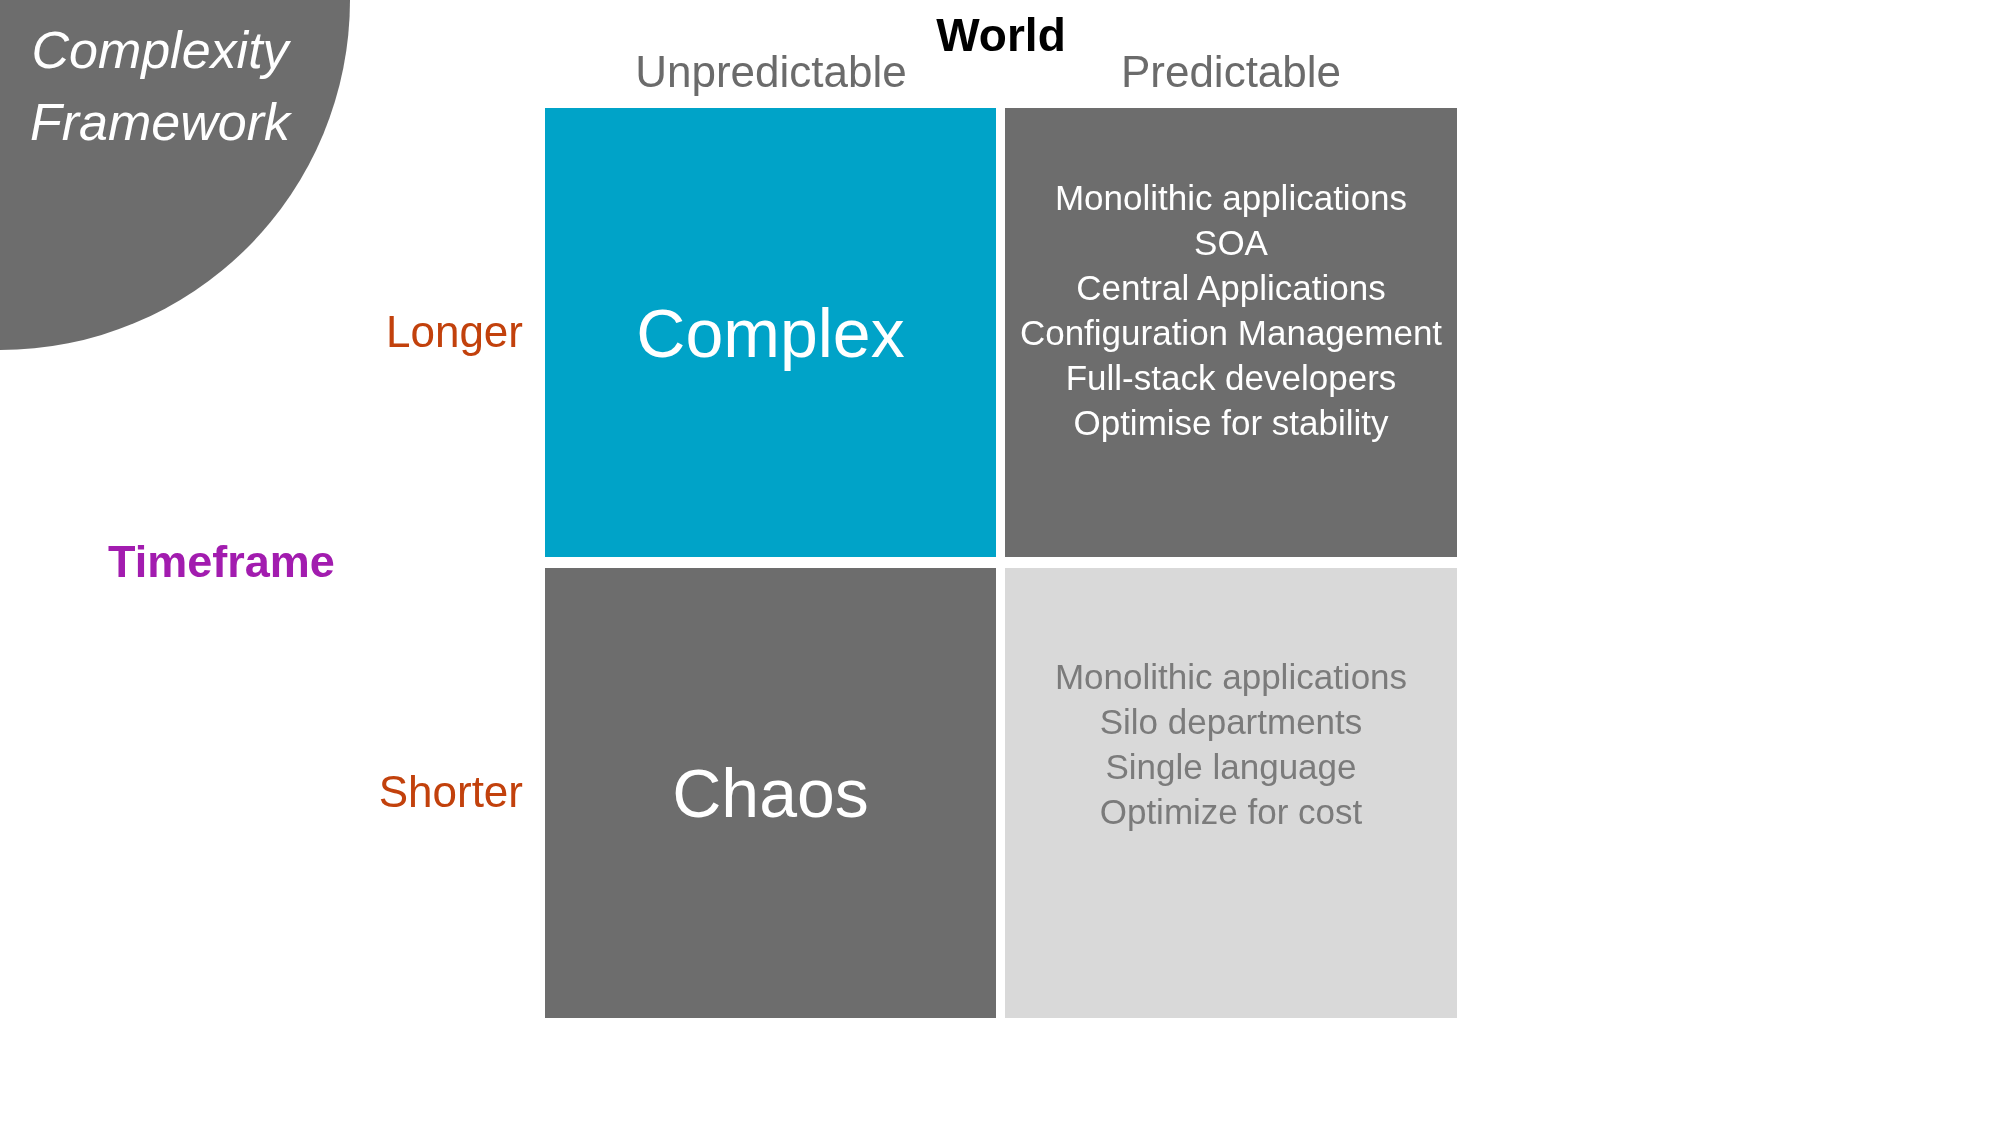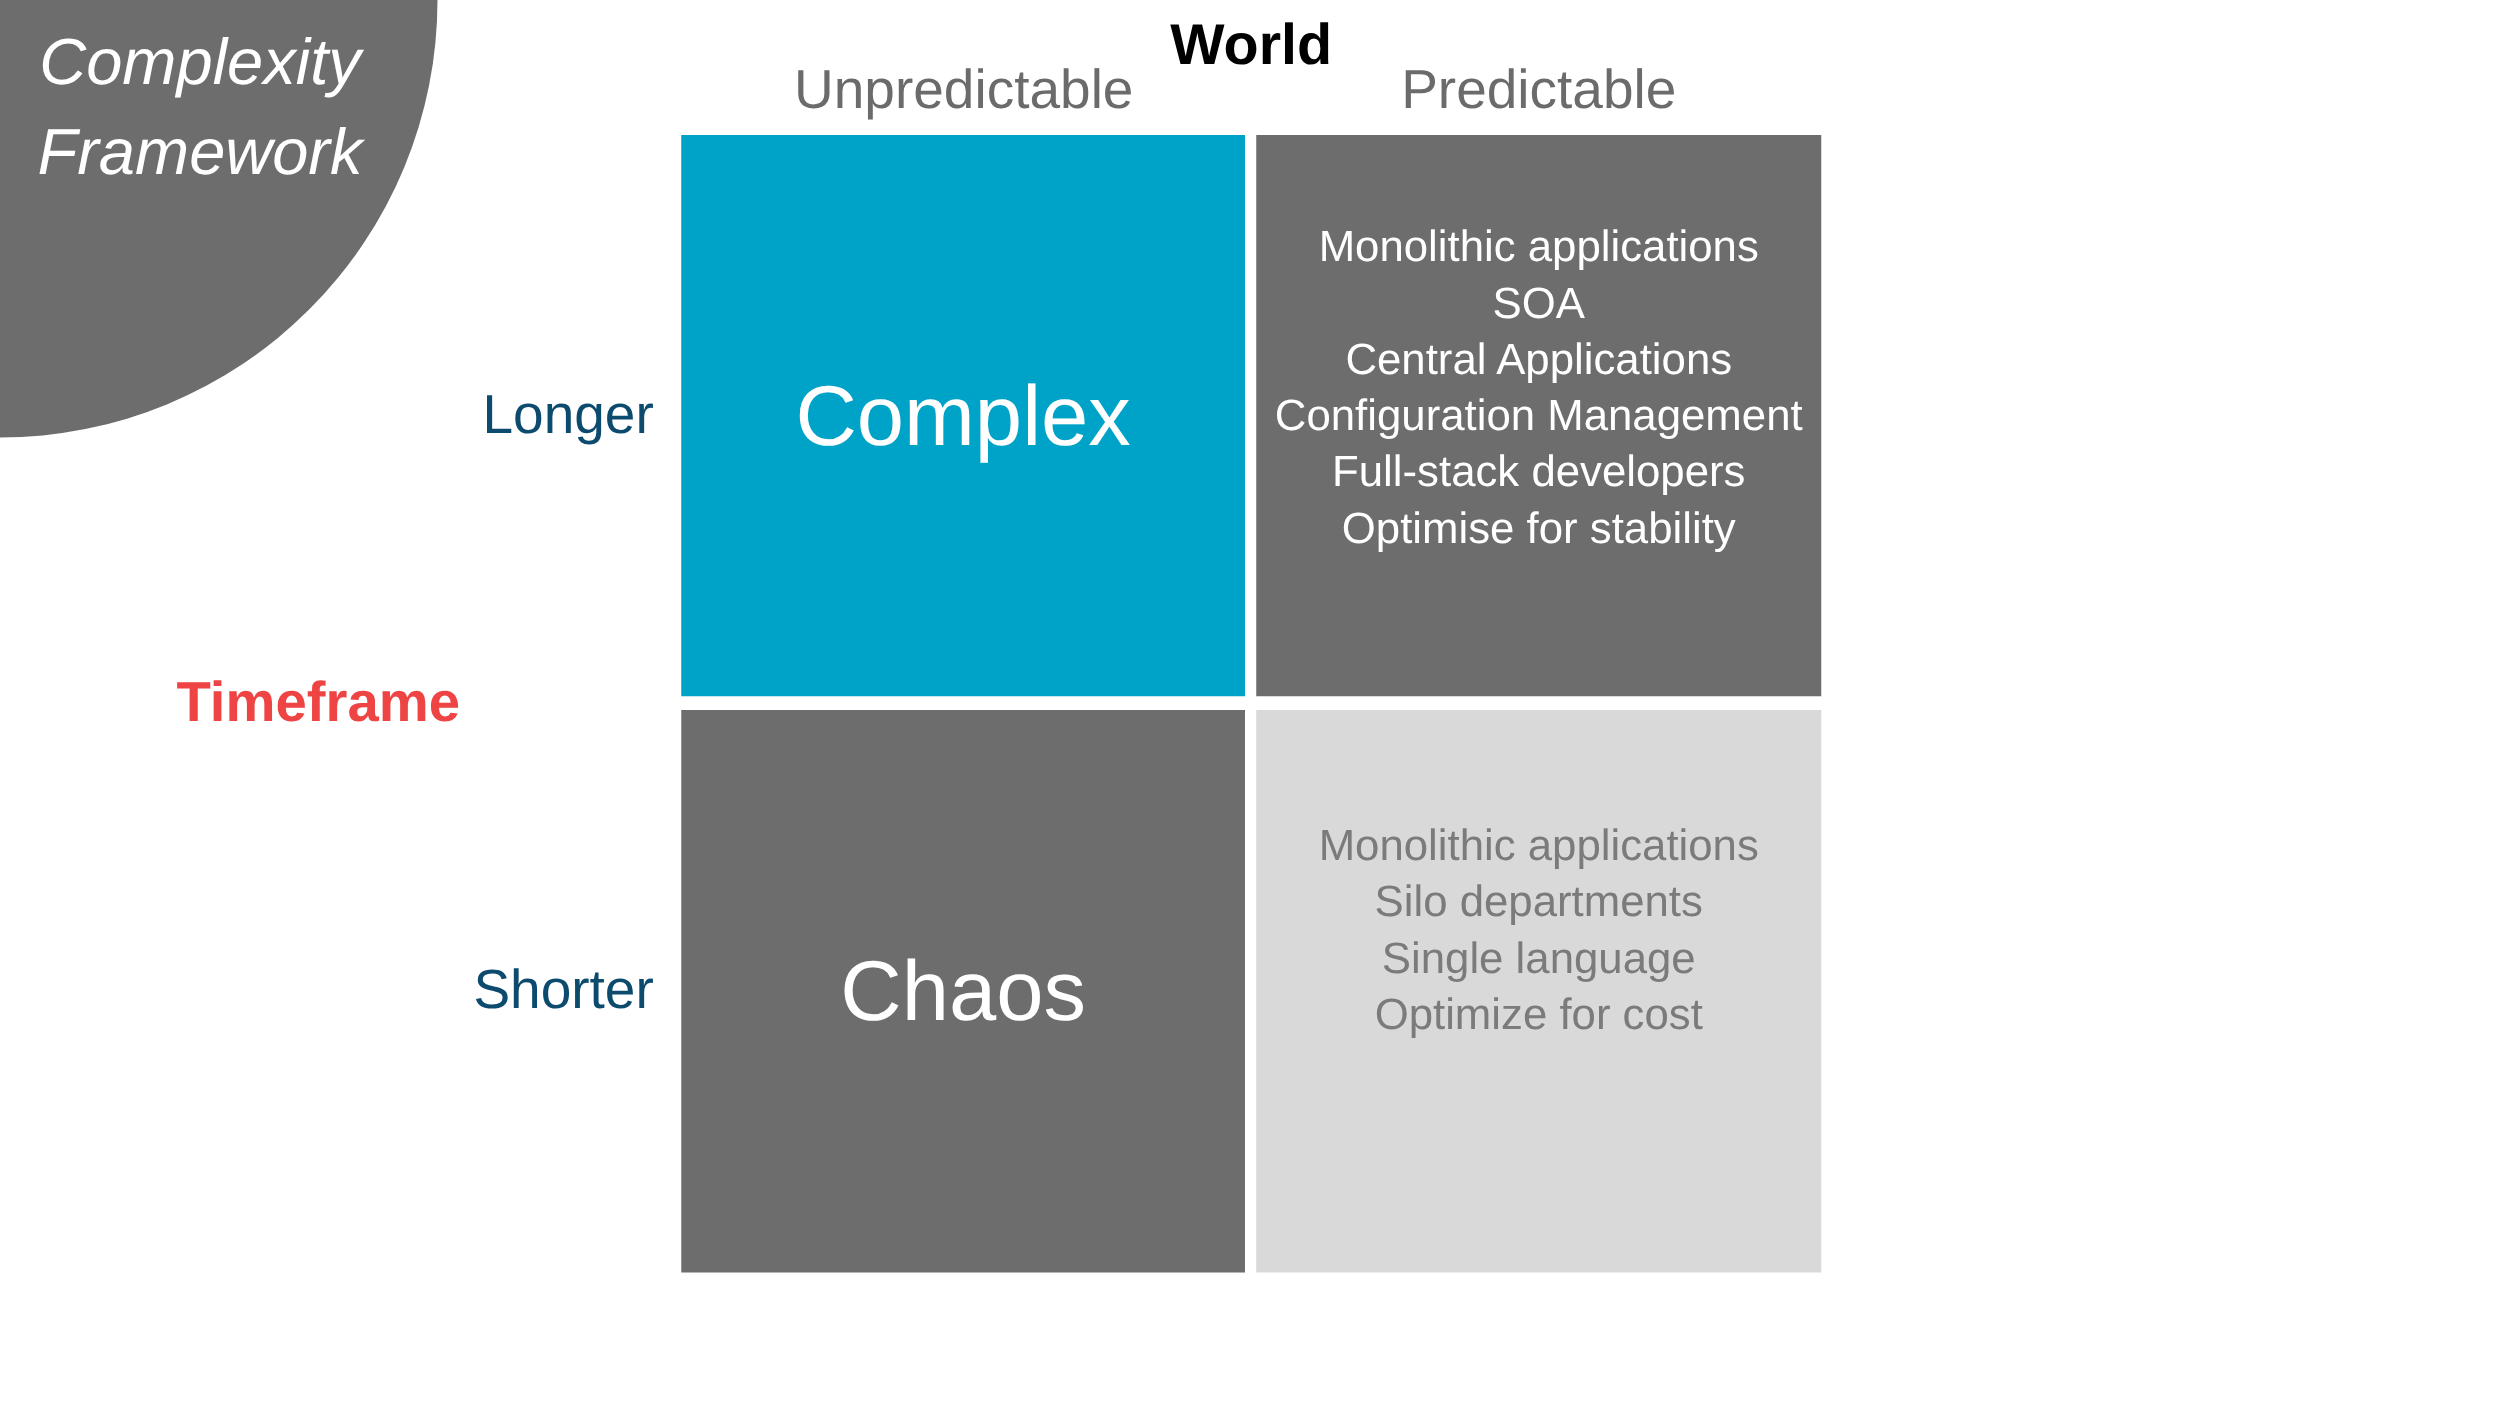--- a/index.html
+++ b/index.html
@@ -30,25 +30,25 @@
   }
   .col-label{
     position:absolute;top:45px;width:452px;
     text-align:center;color:#6b6b6b;
     font-size:44px;line-height:54px;
   }
   .col-label.left{left:545px;}
   .col-label.right{left:1005px;}
   .timeframe-label{
     position:absolute;left:108px;top:535px;width:260px;
-    color:#ef4444;font-size:45px;line-height:54px;font-weight:700;text-align:right;
+    color:#a21caf;font-size:45px;line-height:54px;font-weight:700;
   }
   .row-label{
     position:absolute;width:263px;left:260px;
-    text-align:right;color:#0c4a6e;
+    text-align:right;color:#c2410c;
     font-size:44px;line-height:54px;
   }
   .row-label.top{top:305px;}
   .row-label.bottom{top:765px;}
   
   .quad{
     position:absolute;
     display:flex;flex-direction:column;
     align-items:center;justify-content:center;
     box-sizing:border-box;

